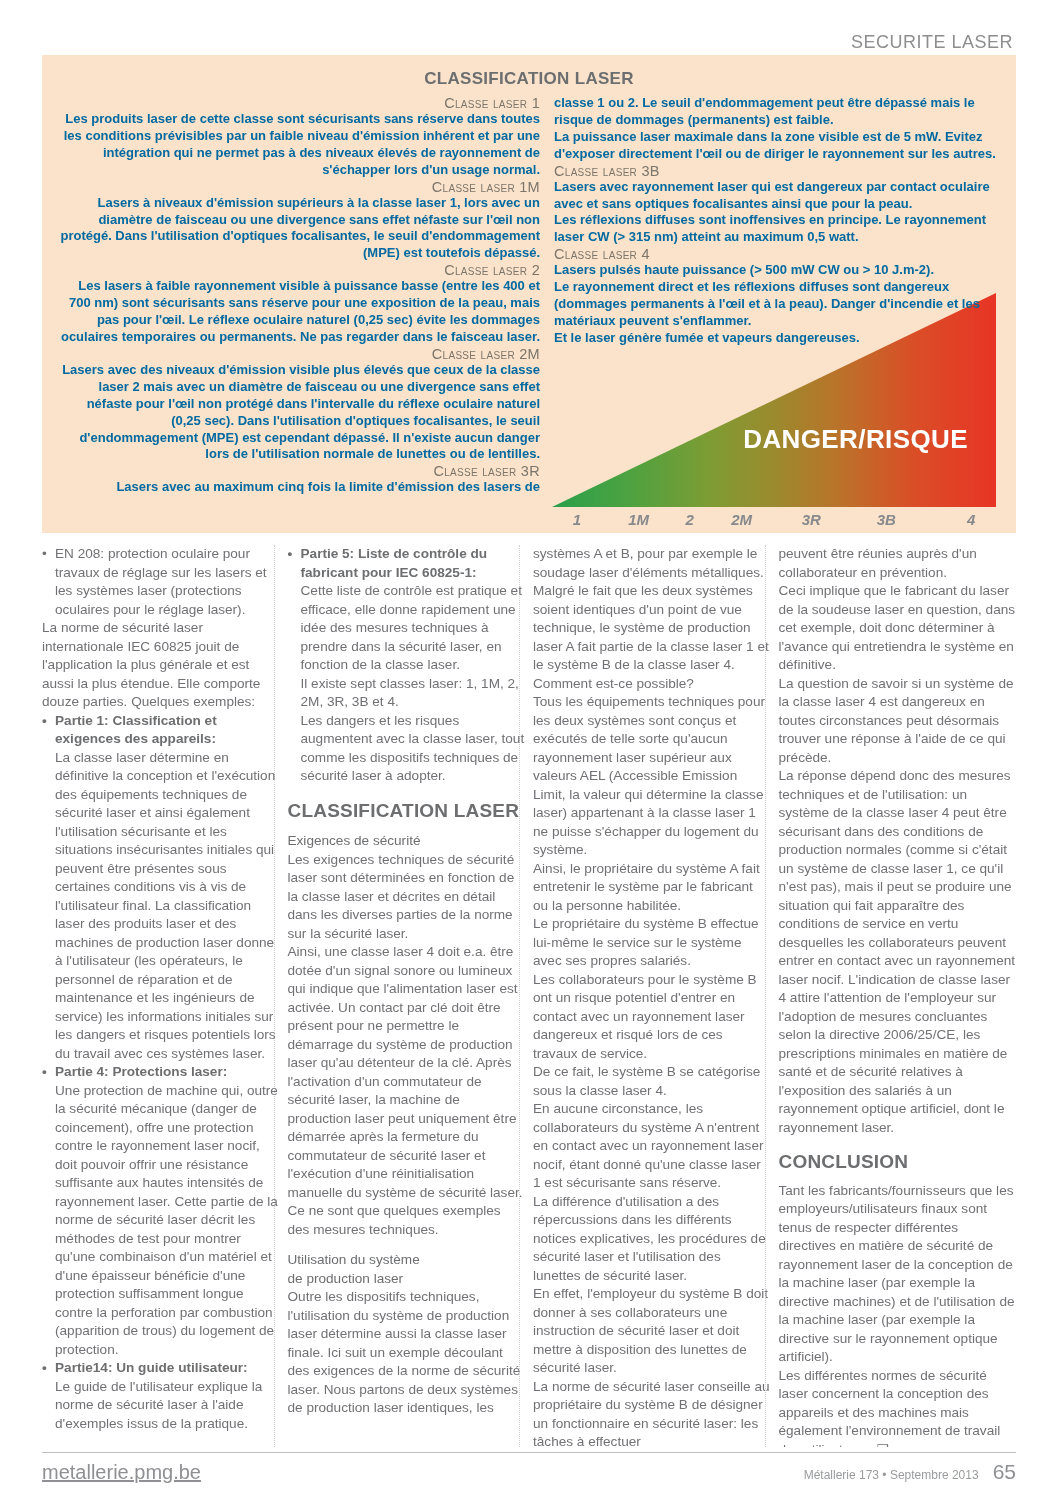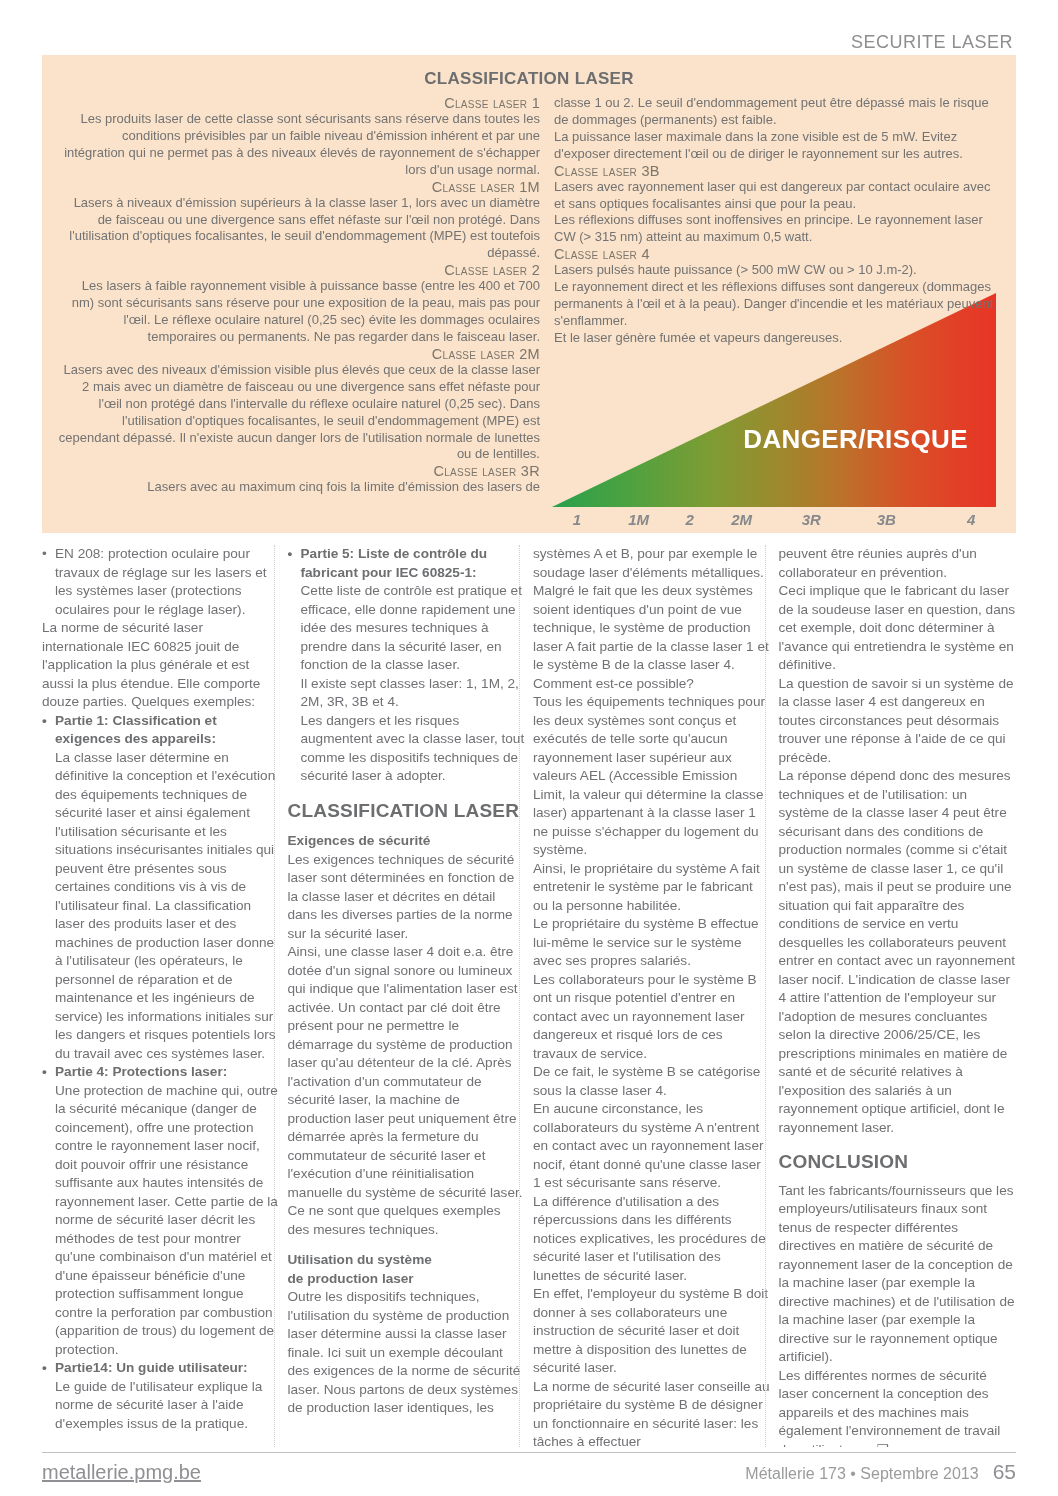--- a/index.html
+++ b/index.html
@@ -12,21 +12,21 @@
     border-bottom:1.5px solid #98989a; padding-bottom:2px; }
 
   
   .clsbox { position:absolute; top:55px; left:42px; right:42px; height:478px;
     background:#fae3ca; }
   .clsbox-title { position:absolute; top:14px; left:0; width:100%; text-align:center;
     color:#6d6e70; font-weight:bold; font-size:17px; letter-spacing:.3px; }
   .box-left  { position:absolute; left:16px;  top:40px; width:482px; z-index:2;text-align:right; }
   .box-right { position:absolute; left:512px; top:40px; right:16px;  z-index:2; }
   .cls-heading { font-variant:small-caps; color:#7c756b; font-size:14.5px; letter-spacing:.3px; }
-  .cls-body { color:#737373; font-size:13px; line-height:16.9px; white-space:pre-line; }
+  .cls-body { color:#0369a1; font-size:13px; line-height:16.9px; white-space:pre-line;font-weight:bold; }
 
   
   .tri-wrap { position:absolute; left:510px; right:20px; bottom:26px; height:214px; z-index:1; }
   .tri { position:absolute; inset:0;
     background:linear-gradient(to right,#2aa04c 0%,#4aa241 16%,#7f9c33 36%,#9b8a2e 50%,#b9742a 64%,#d94f27 81%,#e83425 100%);
     clip-path:polygon(0 100%, 100% 0, 100% 100%); }
   .tri-label { position:absolute; right:28px; bottom:52px; color:#ffffff; font-weight:bold;
     font-size:26px; letter-spacing:.4px; }
   .axis { position:absolute; left:510px; right:20px; bottom:2px; height:20px; z-index:1; }
   .axis-lab { position:absolute; transform:translateX(-50%); color:#87898c; font-weight:bold;
@@ -37,29 +37,29 @@
     display:grid; grid-template-columns:repeat(4,1fr); column-gap:8px; overflow:hidden; }
   .col { overflow:hidden; color:#717175; font-size:13.6px; line-height:18.5px; }
   .col + .col { border-left:1px dotted #cfcfcf; padding-left:13px; margin-left:-14px; }
   .blk-para { white-space:pre-line; }
   .blk-bullet { position:relative; padding-left:13px; white-space:pre-line; }
   .blk-bullet::before { content:"\2022"; position:absolute; left:0; top:0; color:#717175; }
   .blk-bullet.bold-lead::before { font-weight:bold; color:#6d6e70; }
   .blk-lead { font-weight:bold; color:#6d6e70; }
   .blk-heading { color:#6d6e70; font-weight:bold; font-size:19px; letter-spacing:.2px;
     margin:16px 0 10px; }
-  .blk-subheading { font-weight:bold; color:#6d6e70; margin-top:12px; white-space:pre-line; }
+  .blk-subheading { font-weight:normal; color:#6d6e70; margin-top:12px; white-space:pre-line; }
 
   
   .foot-line { position:absolute; left:42px; right:42px; top:1452px; border-top:1px solid #c0c0c0; }
   .footer { position:absolute; left:42px; right:42px; top:1460px;
     display:flex; justify-content:space-between; align-items:baseline; }
   .foot-site { color:#8f9093; font-size:20px; text-decoration:underline; }
   .foot-right { display:flex; align-items:baseline; gap:14px; }
-  .foot-issue { color:#9a9b9d; font-size:16px; }
+  .foot-issue { color:#9a9b9d; font-size:12px; }
   .foot-page { color:#8f9093; font-size:21px; }
 </style>
 </head>
 <body>
 
 <div class="hdr">
   <span class="hdr-title">SECURITE LASER</span>
 </div>
 
 <div class="clsbox">

